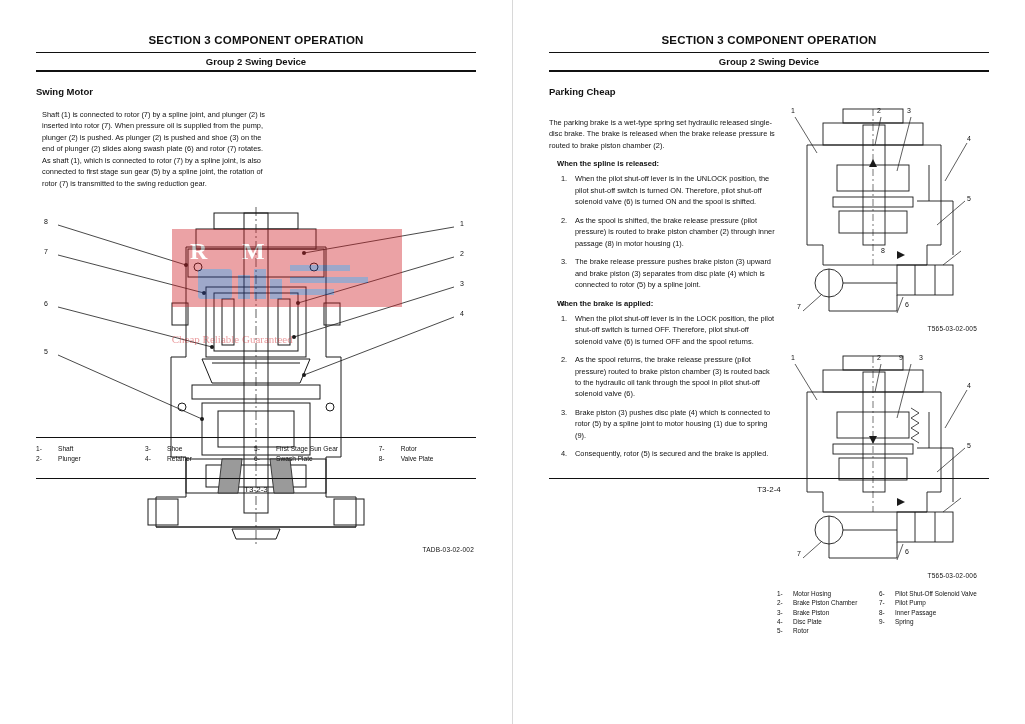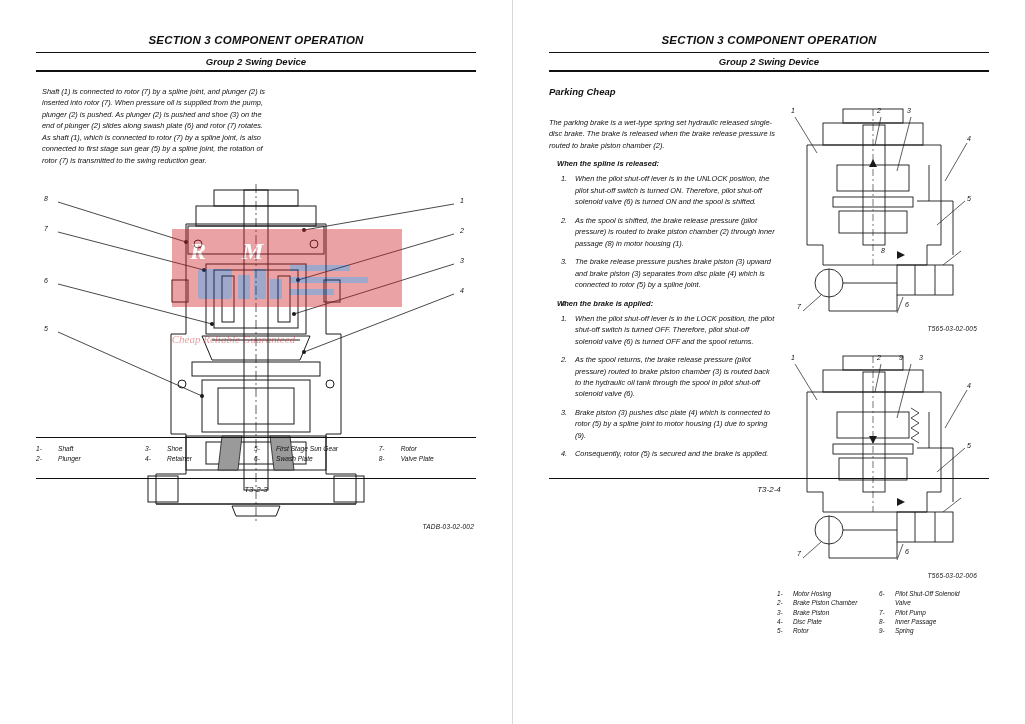--- a/index.html
+++ b/index.html
@@ -4,21 +4,21 @@
 <style>
   html,body{margin:0;padding:0;}
   body{
     width:1025px;height:724px;
     background:#ffffff;
     font-family:"Liberation Sans", sans-serif;
     color:#111;
     overflow:hidden;
   }
   .spread{display:flex;width:1025px;height:724px;}
-  .page{position:relative;width:512px;height:512px;box-sizing:border-box;padding:0;font-style:italic;}
+  .page{position:relative;width:512px;height:512px;box-sizing:border-box;padding:0;}
   .page.left{padding:28px 36px 0 36px;}
   .page.right{padding:28px 36px 0 36px;}
   .divider{width:1px;background:#d8d8d8;height:724px;}
 
   .hdr-title{
     text-align:center;font-size:11.5px;font-weight:bold;letter-spacing:.2px;
     margin:6px 0 6px 0;
   }
   .hdr-rule{height:1px;background:#111;margin:0 0 3px 0;}
   .hdr-sub{
@@ -69,20 +69,21 @@
 
 <div class="spread">
 
   <div class="page left">
 
     <div class="hdr-title">SECTION 3 COMPONENT OPERATION</div>
     <div class="hdr-rule"></div>
     <div class="hdr-sub">Group 2 Swing Device</div>
     <div class="hdr-rule2"></div>
 
+    <div class="sec-title">Swing Motor</div>
 
     <div class="body-text" style="width:230px;margin-left:6px;">
       <p>Shaft (1) is connected to rotor (7) by a spline joint, and plunger (2) is inserted into rotor (7). When pressure oil is supplied from the pump, plunger (2) is pushed. As plunger (2) is pushed and shoe (3) on the end of plunger (2) slides along swash plate (6) and rotor (7) rotates. As shaft (1), which is connected to rotor (7) by a spline joint, is also connected to first stage sun gear (5) by a spline joint, the rotation of rotor (7) is transmitted to the swing reduction gear.</p>
     </div>
 
     <div class="fig-left">
       <svg class="drawing" width="440" height="340" viewBox="0 0 440 340">
         <g stroke="#1a1a1a" fill="none" stroke-width="1">
 
           <path d="M150 40 L150 150 L135 150 L135 250 L150 250 L150 290 L120 290 L120 320 L320 320 L320 290 L290 290 L290 250 L305 250 L305 150 L290 150 L290 40 Z"></path>

